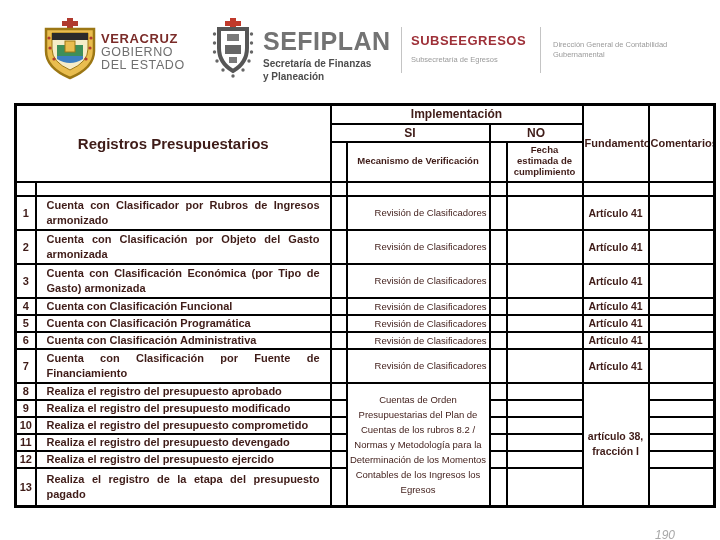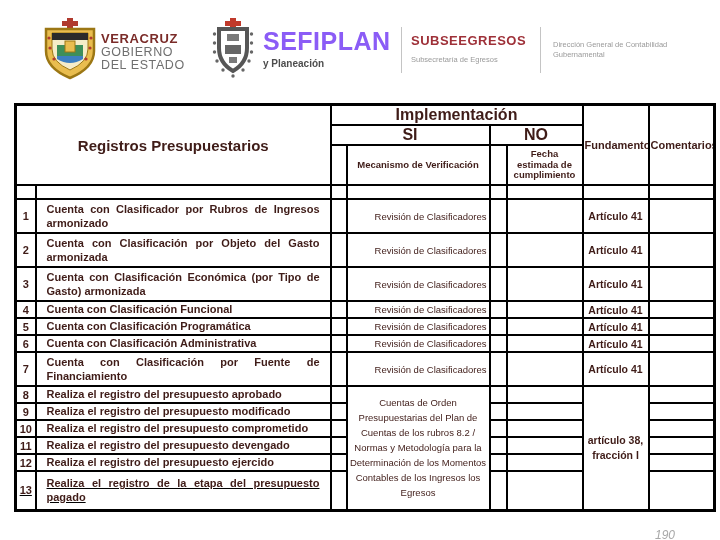--- a/index.html
+++ b/index.html
@@ -8,46 +8,46 @@
     font-family:"Liberation Sans", sans-serif;
   }
   
   .logo-band{position:absolute;left:0;top:0;width:720px;height:96px;background:#fff;}
   .crest{position:absolute;left:42px;top:18px;}
   .vera-text{position:absolute;left:101px;top:32px;line-height:1.04;}
   .vc-title{font-size:13px;font-weight:bold;color:#7a2b28;letter-spacing:.6px;}
   .vc-sub{font-size:12.5px;color:#6f6f6f;letter-spacing:.6px;}
   .sef-shield{position:absolute;left:212px;top:18px;}
   .sef-text{position:absolute;left:263px;top:27px;}
-  .sef-title{font-size:25px;font-weight:bold;color:#8b5cf6;letter-spacing:.5px;}
+  .sef-title{font-size:25px;font-weight:bold;color:#737373;letter-spacing:.5px;}
   .sef-sub{font-size:10px;font-weight:bold;color:#4d4d4d;line-height:1.25;margin-top:2px;}
   .vdiv{position:absolute;top:27px;width:1px;height:46px;background:#c4c4c4;}
   .vdiv1{left:401px;} .vdiv2{left:540px;}
   .dept{position:absolute;top:33px;}
   .dept1{left:411px;width:125px;}
   .dept2{left:553px;width:145px;}
   .dept-title{font-size:13px;font-weight:bold;color:#9e3038;letter-spacing:.5px;}
   .dept-sub{font-size:7.5px;color:#9a9a9a;margin-top:7px;line-height:1.35;}
   
   table.main{
     position:absolute;left:14px;top:103px;width:699px;
     border-collapse:collapse;table-layout:fixed;border:3px solid #000;
   }
   table.main td{
     border:2px solid #000;padding:0 2px;overflow:hidden;
     color:#3f1c18;vertical-align:middle;
   }
   .hdr{color:#000;font-weight:bold;text-align:center;}
   .hdr-registros{font-size:15px;margin-top:21px;}
-  .hdr-impl,.hdr-si,.hdr-no{font-size:16px;margin-left:28px;}
+  .hdr-impl,.hdr-si,.hdr-no{font-size:12px;margin-left:28px;}
   .hdr-mec,.hdr-fecha{font-size:9.5px;line-height:1.15;}
   .hdr-fund,.hdr-com{font-size:11px;padding:0 1px !important;}
   tr.hr1{height:19px;} tr.hr2{height:18px;} tr.hr3{height:40px;}
   tr.spacer{height:14px;}
-  tr.h34{height:34px;} tr.h17{height:17px;} tr.h39{height:39px;text-decoration:underline;}
+  tr.h34{height:34px;} tr.h17{height:17px;} tr.h39{height:39px;}
   td.num{font-size:11px;font-weight:bold;text-align:center;padding:0 1px !important;}
   td.desc{font-size:11px;font-weight:bold;text-align:justify;line-height:1.3;padding:0 10px !important;}
   td.mec-val{font-size:9.5px;text-align:right;}
   td.fund-val{font-size:10.5px;font-weight:bold;text-align:center;padding:0 1px !important;margin-left:8px;}
   td.mec-merged{font-size:9.5px;text-align:center;line-height:15px;}
   td.fund-merged{font-size:10.5px;font-weight:bold;text-align:center;line-height:1.45;padding:0 1px !important;}
   .page-number{
     position:absolute;left:655px;top:528px;font-size:12px;color:#a8a8a8;font-style:italic;
   }
 </style>
@@ -92,20 +92,21 @@
       <circle cx="39.5" cy="25" r="1.7" fill="#666"></circle>
     <circle cx="39.5" cy="34" r="1.7" fill="#666"></circle>
       <circle cx="37" cy="43" r="1.7" fill="#666"></circle>
     <circle cx="11" cy="52" r="1.7" fill="#666"></circle>
       <circle cx="21" cy="58" r="1.7" fill="#666"></circle>
     <circle cx="31" cy="52" r="1.7" fill="#666"></circle>
   </svg>
   <div class="sef-text">
     <div class="sef-title">SEFIPLAN</div>
     <div class="sef-sub">
+      <div>Secretaría de Finanzas</div>
       <div>y Planeación</div>
     </div>
   </div>
 
   <div class="vdiv vdiv1"></div>
   <div class="dept dept1">
     <div class="dept-title">SUBSEEGRESOS</div>
     <div class="dept-sub">Subsecretaría de Egresos</div>
   </div>
   <div class="vdiv vdiv2"></div>

